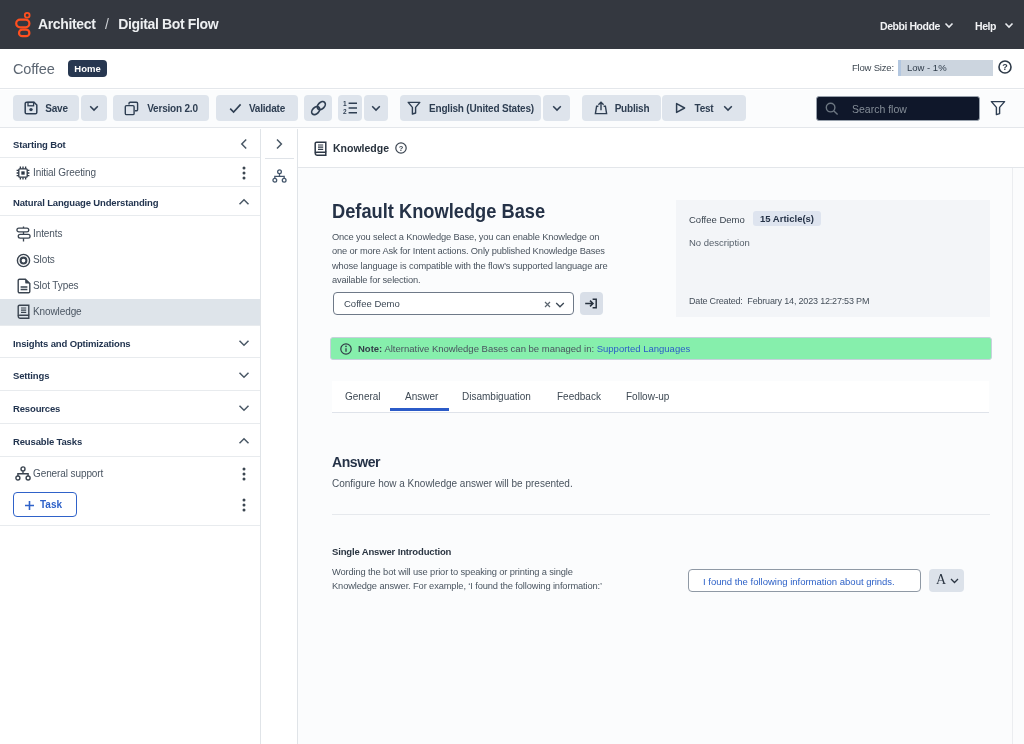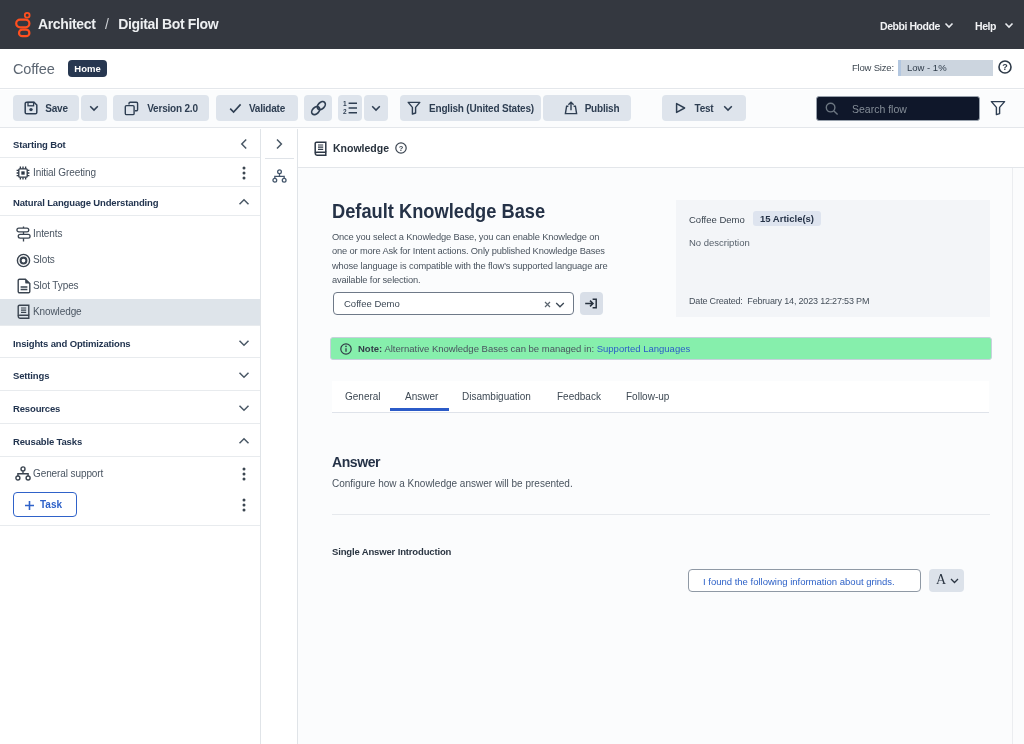--- a/index.html
+++ b/index.html
@@ -110,21 +110,21 @@
   <div class="tbtn" style="left:400px; width:141px;">
     <svg width="14" height="14" viewBox="0 0 14 14" style="margin-right:8px;">
       <path d="M1.2 1.4 H12.8 L8.6 6.4 V12 L5.4 13 V6.4 Z" fill="none" stroke="#2e3e52" stroke-width="1.4" stroke-linejoin="round"></path>
     </svg>English (United States)
   </div>
   <div class="tbtn" style="left:543px; width:27px;">
     <svg width="10" height="7" viewBox="0 0 10 7">
         <path d="M1.2 1.3 L5 5.1 L8.8 1.3" fill="none" stroke="#2e3e52" stroke-width="1.5"></path>
       </svg>
   </div>
-  <div class="tbtn" style="left:552px; width:79px;">
+  <div class="tbtn" style="left:582px; width:79px;">
     <svg width="14" height="14" viewBox="0 0 14 14" style="margin-right:7px;">
       <g fill="none" stroke="#2e3e52" stroke-width="1.4">
         <path d="M4.4 5.2 H2.6 L1.4 12.6 H12.6 L11.4 5.2 H9.6"></path>
         <path d="M7 9.2 V1.4 M4.4 3.8 L7 1.2 L9.6 3.8"></path>
       </g>
     </svg>Publish
   </div>
   <div class="tbtn" style="left:662px; width:84px;">
     <svg width="11" height="12" viewBox="0 0 11 12" style="margin-right:8px;">
       <path d="M1.6 1.6 L9.6 6 L1.6 10.4 Z" fill="none" stroke="#2e3e52" stroke-width="1.5" stroke-linejoin="round"></path>
@@ -338,20 +338,21 @@
     <span style="position:absolute; left:130px; top:10px; font-size:10px; color:#3e4954;">Disambiguation</span>
     <span style="position:absolute; left:225px; top:10px; font-size:10px; color:#3e4954;">Feedback</span>
     <span style="position:absolute; left:294px; top:10px; font-size:10px; color:#3e4954;">Follow-up</span>
     <div style="position:absolute; left:58px; top:27px; width:59px; height:3px; background:#2b5bc8;"></div>
   </div>
 
   <div class="abs" style="left:34px; top:325px; font-size:14px; letter-spacing:-0.4px; font-weight:700; color:#253247;">Answer</div>
   <div class="abs" style="left:34px; top:349px; font-size:10px; color:#49535e;">Configure how a Knowledge answer will be presented.</div>
   <div class="abs" style="left:34px; top:385px; width:658px; height:1px; background:#e6e9ed;"></div>
   <div class="abs" style="left:34px; top:417px; font-size:9.5px; letter-spacing:-0.15px; font-weight:700; color:#2a3542;">Single Answer Introduction</div>
+  <div class="abs" style="left:34px; top:436px; font-size:9.3px; letter-spacing:-0.12px; line-height:14px; color:#4a5560;">Wording the bot will use prior to speaking or printing a single<br>Knowledge answer. For example, ‘I found the following information:’</div>
 
   <div class="abs" style="left:390px; top:440px; width:233px; height:23px; background:#fff; border:1px solid #8f99a5; border-radius:4px;">
     <span style="position:absolute; left:14px; top:6px; font-size:9.5px; color:#2e62c8; white-space:nowrap;">I found the following information about grinds.</span>
   </div>
   <div class="abs" style="left:631px; top:440px; width:35px; height:23px; background:#dce2ea; border-radius:4px;">
     <span style="position:absolute; left:7px; top:3px; font-family:'Liberation Serif', serif; font-size:14px; color:#2b3542;">A</span>
     <svg style="position:absolute; right:5px; top:9px;" width="9" height="6" viewBox="0 0 9 6">
         <path d="M1 1 L4.5 4.5 L8 1" fill="none" stroke="#2b3542" stroke-width="1.3"></path>
       </svg>
   </div>

